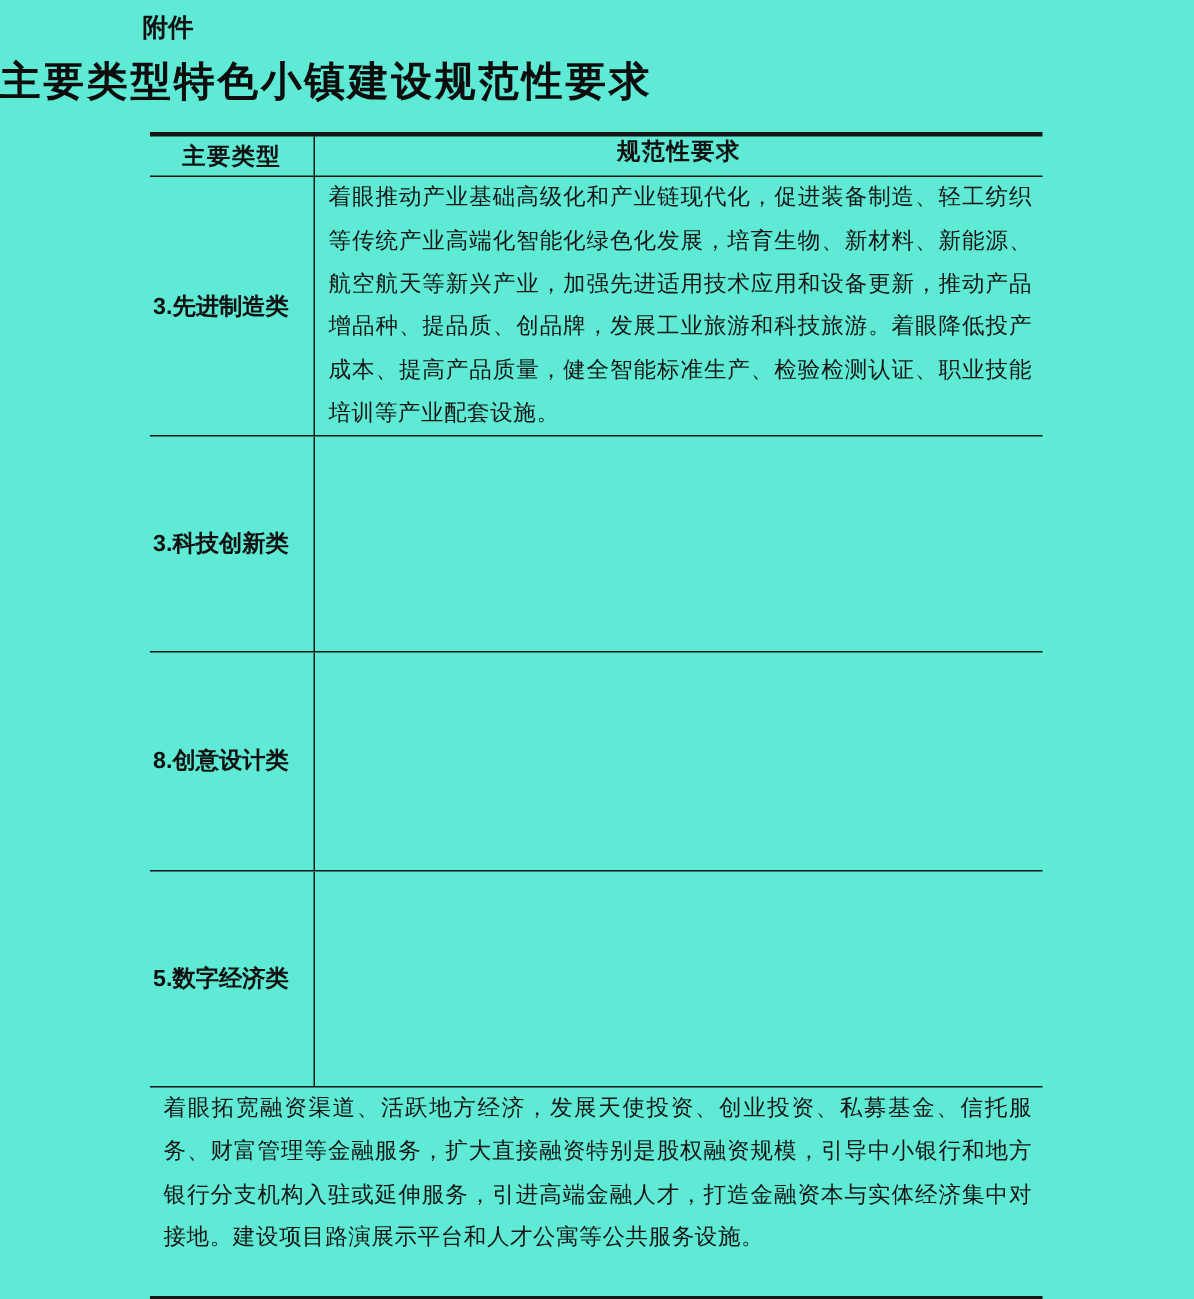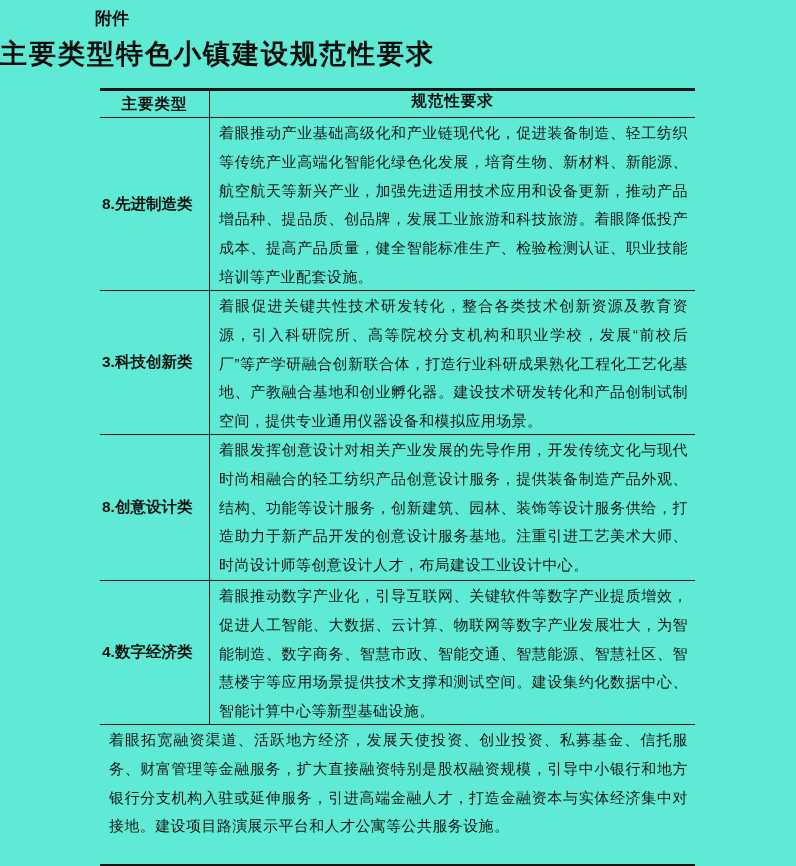--- a/index.html
+++ b/index.html
@@ -86,21 +86,21 @@
     justify-content: center;
   }
   .type-label {
     font-family: "Liberation Sans", sans-serif;
     font-weight: 700;
     font-size: 15.5px;
     padding-left: 2px;
     white-space: nowrap;
   }
   .req-text {
-    font-family: Liberation Sans, sans-serif;
+    font-family: Liberation Mono, monospace;
     font-size: 15px;
     line-height: 28.8px;
     letter-spacing: 0.4px;
     text-align: justify;
     text-justify: inter-ideograph;
     padding: 1px 7px 0 9px;
     color: #161616;
     overflow: hidden;
   }
 </style>
@@ -119,44 +119,41 @@
       <div class="cell-type">
         <span class="th-text">主要类型</span>
       </div>
       <div class="cell-req">
         <span class="th-text">规范性要求</span>
       </div>
     </div>
 
     <div class="row r1">
       <div class="cell-type">
-        <span class="type-label">8.先进制造类</span>
+        <span class="type-label">3.先进制造类</span>
       </div>
       <div class="cell-req req-text">着眼推动产业基础高级化和产业链现代化，促进装备制造、轻工纺织等传统产业高端化智能化绿色化发展，培育生物、新材料、新能源、航空航天等新兴产业，加强先进适用技术应用和设备更新，推动产品增品种、提品质、创品牌，发展工业旅游和科技旅游。着眼降低投产成本、提高产品质量，健全智能标准生产、检验检测认证、职业技能培训等产业配套设施。</div>
     </div>
 
     <div class="row r2">
       <div class="cell-type">
         <span class="type-label">3.科技创新类</span>
       </div>
-      <div class="cell-req req-text">着眼促进关键共性技术研发转化，整合各类技术创新资源及教育资源，引入科研院所、高等院校分支机构和职业学校，发展“前校后厂”等产学研融合创新联合体，打造行业科研成果熟化工程化工艺化基地、产教融合基地和创业孵化器。建设技术研发转化和产品创制试制空间，提供专业通用仪器设备和模拟应用场景。</div>
     </div>
 
     <div class="row r3">
       <div class="cell-type">
         <span class="type-label">8.创意设计类</span>
       </div>
-      <div class="cell-req req-text">着眼发挥创意设计对相关产业发展的先导作用，开发传统文化与现代时尚相融合的轻工纺织产品创意设计服务，提供装备制造产品外观、结构、功能等设计服务，创新建筑、园林、装饰等设计服务供给，打造助力于新产品开发的创意设计服务基地。注重引进工艺美术大师、时尚设计师等创意设计人才，布局建设工业设计中心。</div>
     </div>
 
     <div class="row r4">
       <div class="cell-type">
-        <span class="type-label">4.数字经济类</span>
+        <span class="type-label">5.数字经济类</span>
       </div>
-      <div class="cell-req req-text">着眼推动数字产业化，引导互联网、关键软件等数字产业提质增效，促进人工智能、大数据、云计算、物联网等数字产业发展壮大，为智能制造、数字商务、智慧市政、智能交通、智慧能源、智慧社区、智慧楼宇等应用场景提供技术支撑和测试空间。建设集约化数据中心、智能计算中心等新型基础设施。</div>
     </div>
 
     <div class="row r5">
       <div class="cell-req req-text">着眼拓宽融资渠道、活跃地方经济，发展天使投资、创业投资、私募基金、信托服务、财富管理等金融服务，扩大直接融资特别是股权融资规模，引导中小银行和地方银行分支机构入驻或延伸服务，引进高端金融人才，打造金融资本与实体经济集中对接地。建设项目路演展示平台和人才公寓等公共服务设施。</div>
     </div>
 
   </div>
 </div>
 
 </body></html>

